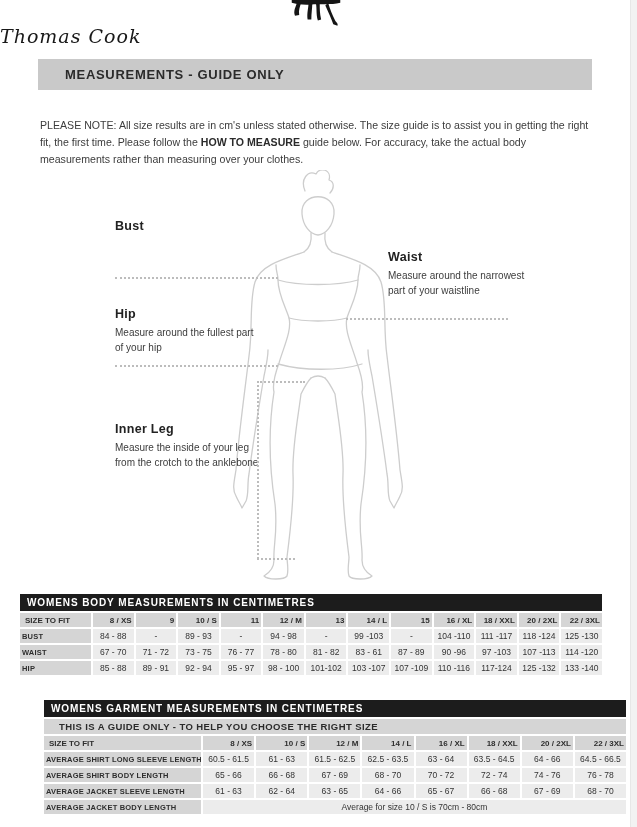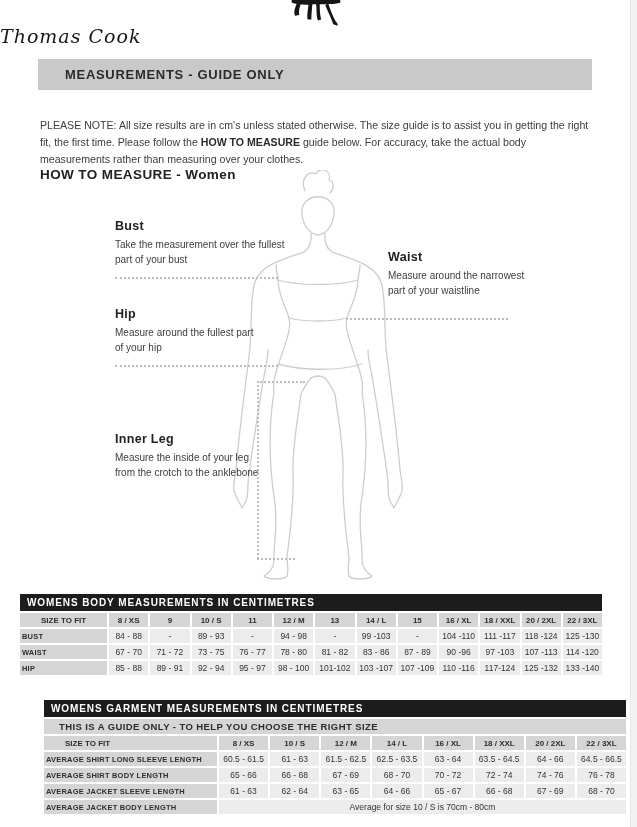--- a/index.html
+++ b/index.html
@@ -39,22 +39,22 @@
   .tbl{position:absolute;left:20px;width:634px;}
   .tbl-title{width:582px;height:17px;background:#1c1c1c;color:#ffffff;font-size:10px;
              font-weight:bold;letter-spacing:.9px;display:flex;align-items:center;
              box-sizing:border-box;padding-left:7px;}
   .tbl-subtitle{width:582px;height:15px;background:#d5d5d5;color:#2b2b2b;font-size:9.5px;
                 font-weight:bold;letter-spacing:.4px;display:flex;align-items:center;
                 box-sizing:border-box;padding-left:15px;margin-top:2px;}
   table.grid{border-collapse:separate;border-spacing:2px;margin-left:-2px;width:586px;
              table-layout:fixed;}
   table.grid td{height:12px;padding:1px 2px;white-space:nowrap;overflow:hidden;}
-  .hdr-cell{background:#d5d5d5;font-size:8px;font-weight:bold;color:#2e2e2e;text-align:center;}
-  .hdr-cell.label-col{text-align:left;padding-left:21px;}
+  .hdr-cell{background:#d5d5d5;font-size:8px;font-weight:bold;color:#2e2e2e;text-align:right;}
+  .hdr-cell.label-col{text-align:left;padding-left:5px;}
   .label-cell{background:#d5d5d5;font-size:7.5px;font-weight:bold;color:#2e2e2e;
               text-align:left;padding-left:5px;letter-spacing:.2px;}
   .data-cell{background:#ececec;font-size:8.5px;color:#333;text-align:center;}
   #body-table .label-col{width:64px;}
   #garment-table .label-col{width:150px;}
 
   
   .scrollbar-track{position:absolute;right:0;top:0;width:6px;height:827px;background:#f2f2f2;
                    border-left:1px solid #e7e7e7;}
 </style>
@@ -73,21 +73,20 @@
         <path d="M39,3 C41,10 43.5,16 46.5,22 C47.5,24 50,25 49,27.5 L44.5,26 C42.5,20 39.5,14 36,6 Z"></path>
       </g>
     </svg>
     <div class="logo-script">Thomas Cook</div>
   </div>
 
   <div class="title-bar">MEASUREMENTS - GUIDE ONLY</div>
 
   <p class="note"><span>PLEASE NOTE:  All size results are in cm's unless stated otherwise. The size guide is to assist you in getting the right fit, the first time. Please follow the </span><b>HOW TO MEASURE</b><span> guide below. For accuracy, take the actual body measurements rather than measuring over your clothes.</span></p>
 
-  <div class="section-heading">HOW TO MEASURE - Women</div>
 
   <svg class="figure-svg" width="220" height="410" viewBox="0 0 220 410" aria-hidden="true">
     <g fill="none" stroke="#cdcdcd" stroke-width="1.3" stroke-linecap="round" stroke-linejoin="round">
 
       <path d="M97,21 C92,9 100,0 108,4 C112,-4 124,0 121,10 C127,12 126,19 122,23"></path>
 
       <path d="M94,44 C92,21 128,21 126,44 C125,56 118,64 110,65 C102,64 95,56 94,44"></path>
 
       <path d="M103,63 C104,72 102,78 96,82"></path>
       <path d="M117,63 C116,72 118,78 124,82"></path>
@@ -103,37 +102,36 @@
       <path d="M103,208 Q110,204 117,208"></path>
 
       <path d="M70,110 C90,116 130,116 150,110"></path>
       <path d="M81,148 C95,152 125,152 139,148"></path>
       <path d="M70,194 C95,201 132,201 154,194"></path>
     </g>
   </svg>
 
   <div class="ann" style="left:115px;top:219px;width:170px;">
     <div class="ann-title">Bust</div>
-    <div class="ann-desc">Take the measurement over the fullest part of your bust</div>
   </div>
   <div class="dotted-h" style="left:115px;top:277px;width:163px;"></div>
 
   <div class="ann" style="left:388px;top:250px;width:140px;">
     <div class="ann-title">Waist</div>
     <div class="ann-desc">Measure around the narrowest part of your waistline</div>
   </div>
   <div class="dotted-h" style="left:346px;top:318px;width:162px;"></div>
 
   <div class="ann" style="left:115px;top:307px;width:145px;">
     <div class="ann-title">Hip</div>
     <div class="ann-desc">Measure around the fullest part of your hip</div>
   </div>
   <div class="dotted-h" style="left:115px;top:365px;width:163px;"></div>
 
-  <div class="ann" style="left:115px;top:432px;width:155px;">
+  <div class="ann" style="left:115px;top:422px;width:155px;">
     <div class="ann-title">Inner Leg</div>
     <div class="ann-desc">Measure the inside of your leg from the crotch to the anklebone</div>
   </div>
   <div class="dotted-h" style="left:257px;top:381px;width:48px;"></div>
   <div class="dotted-v" style="left:257px;top:381px;height:178px;"></div>
   <div class="dotted-h" style="left:257px;top:558px;width:38px;"></div>
 
   <div class="tbl" style="top:594px;">
     <div class="tbl-title">WOMENS BODY MEASUREMENTS IN CENTIMETRES</div>
     <table class="grid" id="body-table">
@@ -169,21 +167,21 @@
             <td class="data-cell">125 -130</td>
           </tr>
           <tr>
             <td class="label-cell label-col">WAIST</td>
             <td class="data-cell">67 - 70</td>
             <td class="data-cell">71 - 72</td>
             <td class="data-cell">73 - 75</td>
             <td class="data-cell">76 - 77</td>
             <td class="data-cell">78 - 80</td>
             <td class="data-cell">81 - 82</td>
-            <td class="data-cell">83 - 86</td>
+            <td class="data-cell">83 - 61</td>
             <td class="data-cell">87 - 89</td>
             <td class="data-cell">90 -96</td>
             <td class="data-cell">97 -103</td>
             <td class="data-cell">107 -113</td>
             <td class="data-cell">114 -120</td>
           </tr>
           <tr>
             <td class="label-cell label-col">HIP</td>
             <td class="data-cell">85 - 88</td>
             <td class="data-cell">89 - 91</td>

